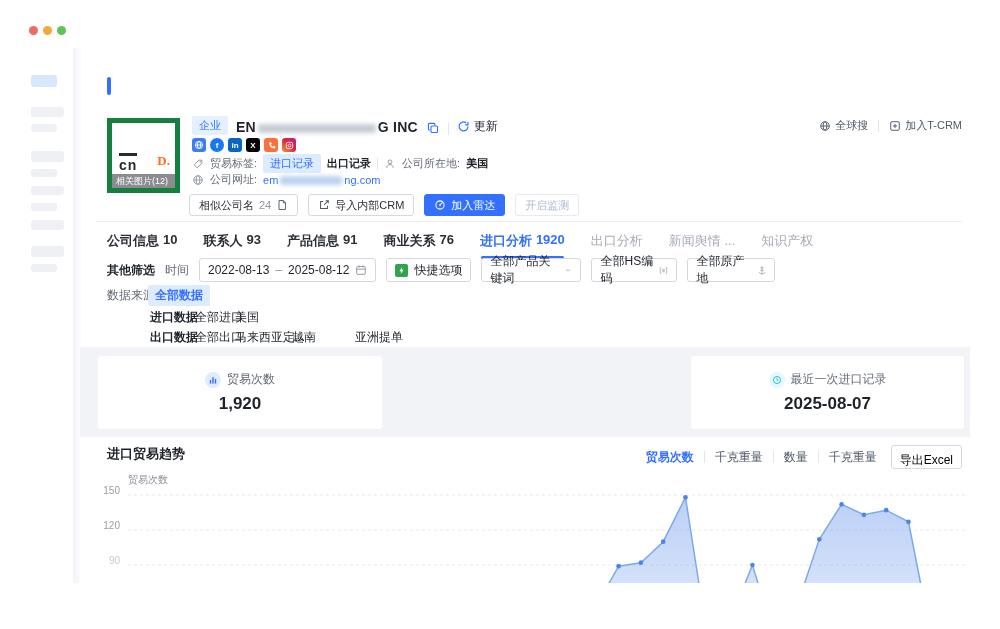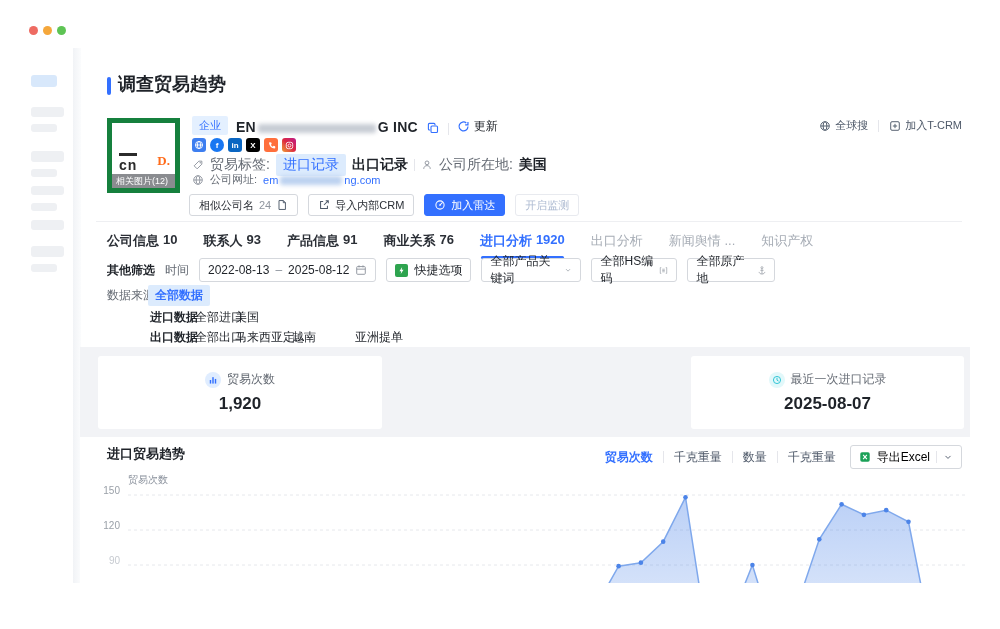--- a/index.html
+++ b/index.html
@@ -39,21 +39,21 @@
 
   
   .row1 { position:absolute; left:192px; top:116px; display:flex; align-items:flex-end; gap:8px; }
   .tag-ent { background:#e4f0ff; color:#3370ff; font-size:11px; padding:2px 7px; border-radius:2px; }
   .cname { font-size:14px; font-weight:bold; letter-spacing:.2px; }
   .masked { display:inline-block; height:9px; border-radius:2px; background:#c7ccd4; filter:blur(2px);
             vertical-align:middle; margin:0 2px; }
   .row2 { position:absolute; left:192px; top:138px; display:flex; gap:4px; }
   .soc { width:14px; height:14px; border-radius:3px; display:flex; align-items:center; justify-content:center;
          color:#fff; font-size:8px; font-weight:bold; cursor:pointer; }
-  .row3 { position:absolute; left:192px; top:154px; display:flex; align-items:center; gap:6px; font-size:14px; color:#646a73; }
+  .row3 { position:absolute; left:192px; top:154px; display:flex; align-items:center; gap:6px; font-size:11px; color:#646a73; }
   .pill-blue { background:#dcebfd; color:#3370ff; padding:2px 7px; border-radius:2px; }
   .dark { color:#1f2329; }
   .bold { font-weight:bold; }
   .row4 { position:absolute; left:192px; top:172px; display:flex; align-items:center; gap:6px; font-size:11px; color:#646a73; }
   .link { color:#3370ff; cursor:pointer; }
 
   
   .btn-row { position:absolute; left:189px; top:194px; display:flex; gap:10px; }
   .btn { height:22px; display:inline-flex; align-items:center; gap:5px; padding:0 9px; background:#fff;
          border:1px solid #d5d8dd; border-radius:3px; font-size:11px; color:#2b2f36; cursor:pointer; }
@@ -92,21 +92,21 @@
   .card .val { font-size:17px; font-weight:bold; color:#1f2329; }
   .cicon { width:16px; height:16px; border-radius:50%; display:flex; align-items:center; justify-content:center; }
 
   
   .chart-sec { position:absolute; left:80px; top:437px; width:920px; height:146px; background:#fff; overflow:hidden; }
   .chart-title { position:absolute; left:27px; top:8px; font-size:13px; font-weight:bold; }
   .metrics { position:absolute; top:8px; right:38px; display:flex; align-items:center; gap:10px; font-size:12px; }
   .metric { color:#4e5969; cursor:pointer; }
   .metric.active { color:#3370ff; font-weight:bold; }
   .exp-btn { height:24px; display:inline-flex; align-items:center; gap:6px; padding:0 8px; border:1px solid #d5d8dd;
-             border-radius:3px; background:#fff; font-size:12px; cursor:pointer; margin-left:4px; }
+             border-radius:3px; background:#fff; font-size:12px; cursor:pointer; margin-left:4px;flex-direction:column; }
   .ylab { position:absolute; left:48px; top:36px; font-size:10px; color:#8a919c; }
   .tick { position:absolute; left:8px; width:32px; text-align:right; font-size:10px; color:#9aa0a8; }
   .tick.faded { color:#c6cad0; }
   #trend-svg { position:absolute; left:0; top:26px; }
 </style>
 </head>
 <body>
 
 <div class="app">
 
@@ -121,21 +121,20 @@
   <div class="sk" style="top:169px;width:26px;height:8px"></div>
   <div class="sk" style="top:186px;width:33px;height:9px"></div>
   <div class="sk" style="top:203px;width:26px;height:8px"></div>
   <div class="sk" style="top:220px;width:33px;height:10px"></div>
   <div class="sk" style="top:246px;width:33px;height:11px"></div>
   <div class="sk" style="top:264px;width:26px;height:8px"></div>
 
   <div class="panel-edge"></div>
 
   <div class="title-bar"></div>
-  <h1 class="page-title">调查贸易趋势</h1>
 
   <div class="hdr-actions">
     <span class="item">
       <svg width="12" height="12" viewBox="0 0 14 14">
           <circle cx="7" cy="7" r="5" fill="none" stroke="#4e5969" stroke-width="1.1"></circle>
           <ellipse cx="7" cy="7" rx="2.2" ry="5" fill="none" stroke="#4e5969" stroke-width="1.1"></ellipse>
           <path d="M2.2 7h9.6" stroke="#4e5969" stroke-width="1.1"></path>
         </svg>
       <span>全球搜</span>
     </span>

